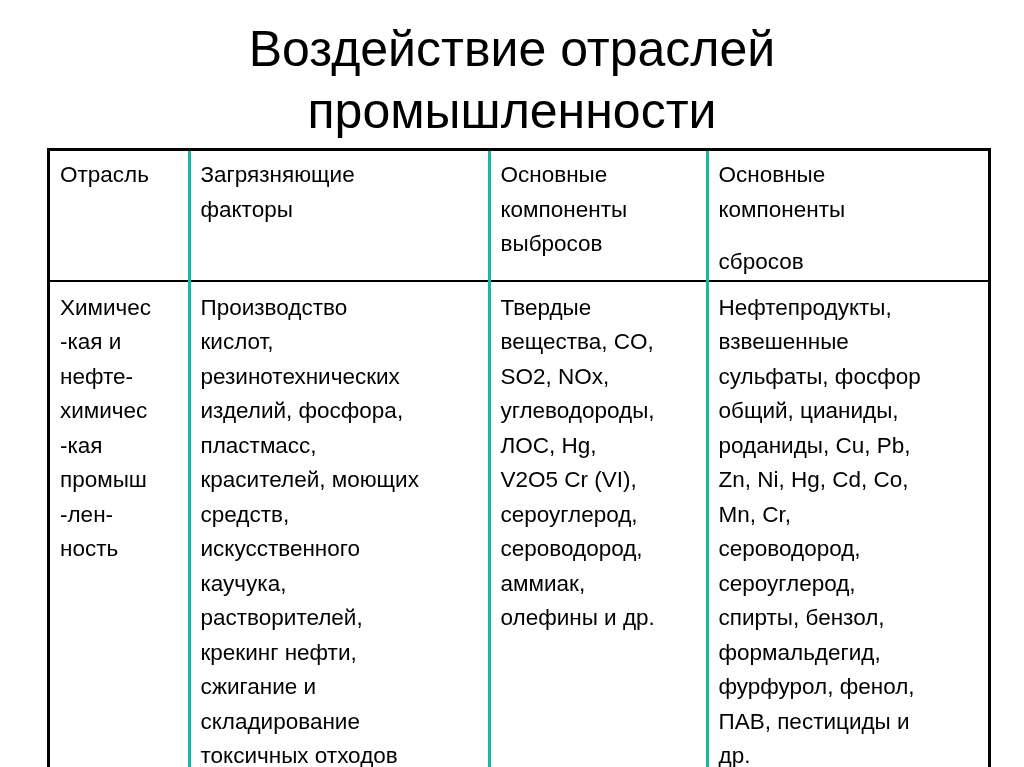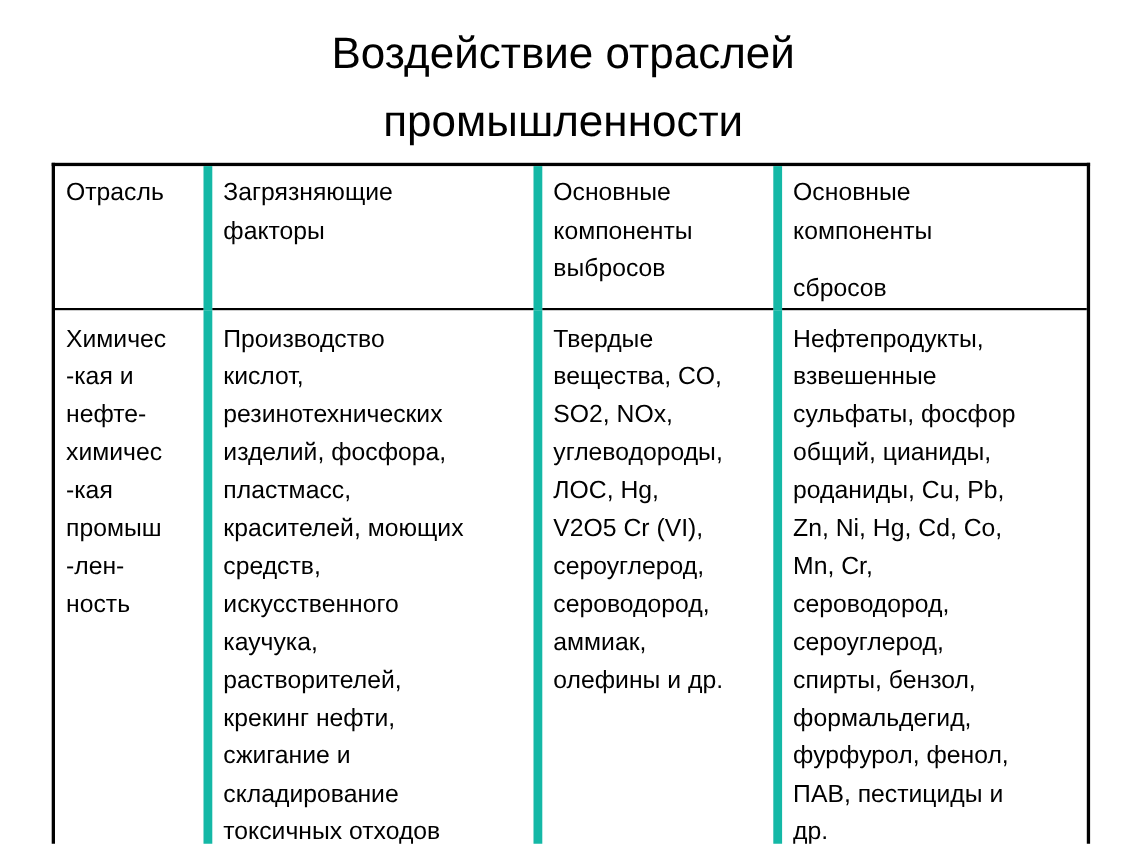--- a/index.html
+++ b/index.html
@@ -14,21 +14,21 @@
       position: relative;
       font-family: "Liberation Sans", sans-serif;
       color: #000000;
     }
     .slide-title {
       position: absolute;
       left: 0;
       top: 18px;
       width: 1024px;
       text-align: center;
-      font-size: 40px;
+      font-size: 50px;
       line-height: 62px;
       font-weight: normal;
       margin: 0;
       letter-spacing: 0px;
     }
     .slide-title span {
       display: block;
     }
     .table-wrap {
       position: absolute;
@@ -43,21 +43,21 @@
     table {
       border-collapse: collapse;
       width: 100%;
       table-layout: fixed;
     }
     td {
       vertical-align: top;
       font-size: 22.5px;
       line-height: 34.5px;
       padding: 7px 10px 0 10px;
-      border-left: 8px solid #14b8a6;
+      border-left: 3px solid #14b8a6;
       border-bottom: 2px solid #000;
       white-space: pre-line;
     }
     td:first-child { border-left: none; margin-left: 40px; }
     tr.body-row td { border-bottom: none; padding-top: 9px; }
     tr.header-row td { height: 115px; box-sizing: border-box; }
     col.c1 { width: 139px; }
     col.c2 { width: 300px; }
     col.c3 { width: 218px; }
     col.c4 { width: 281px; }

